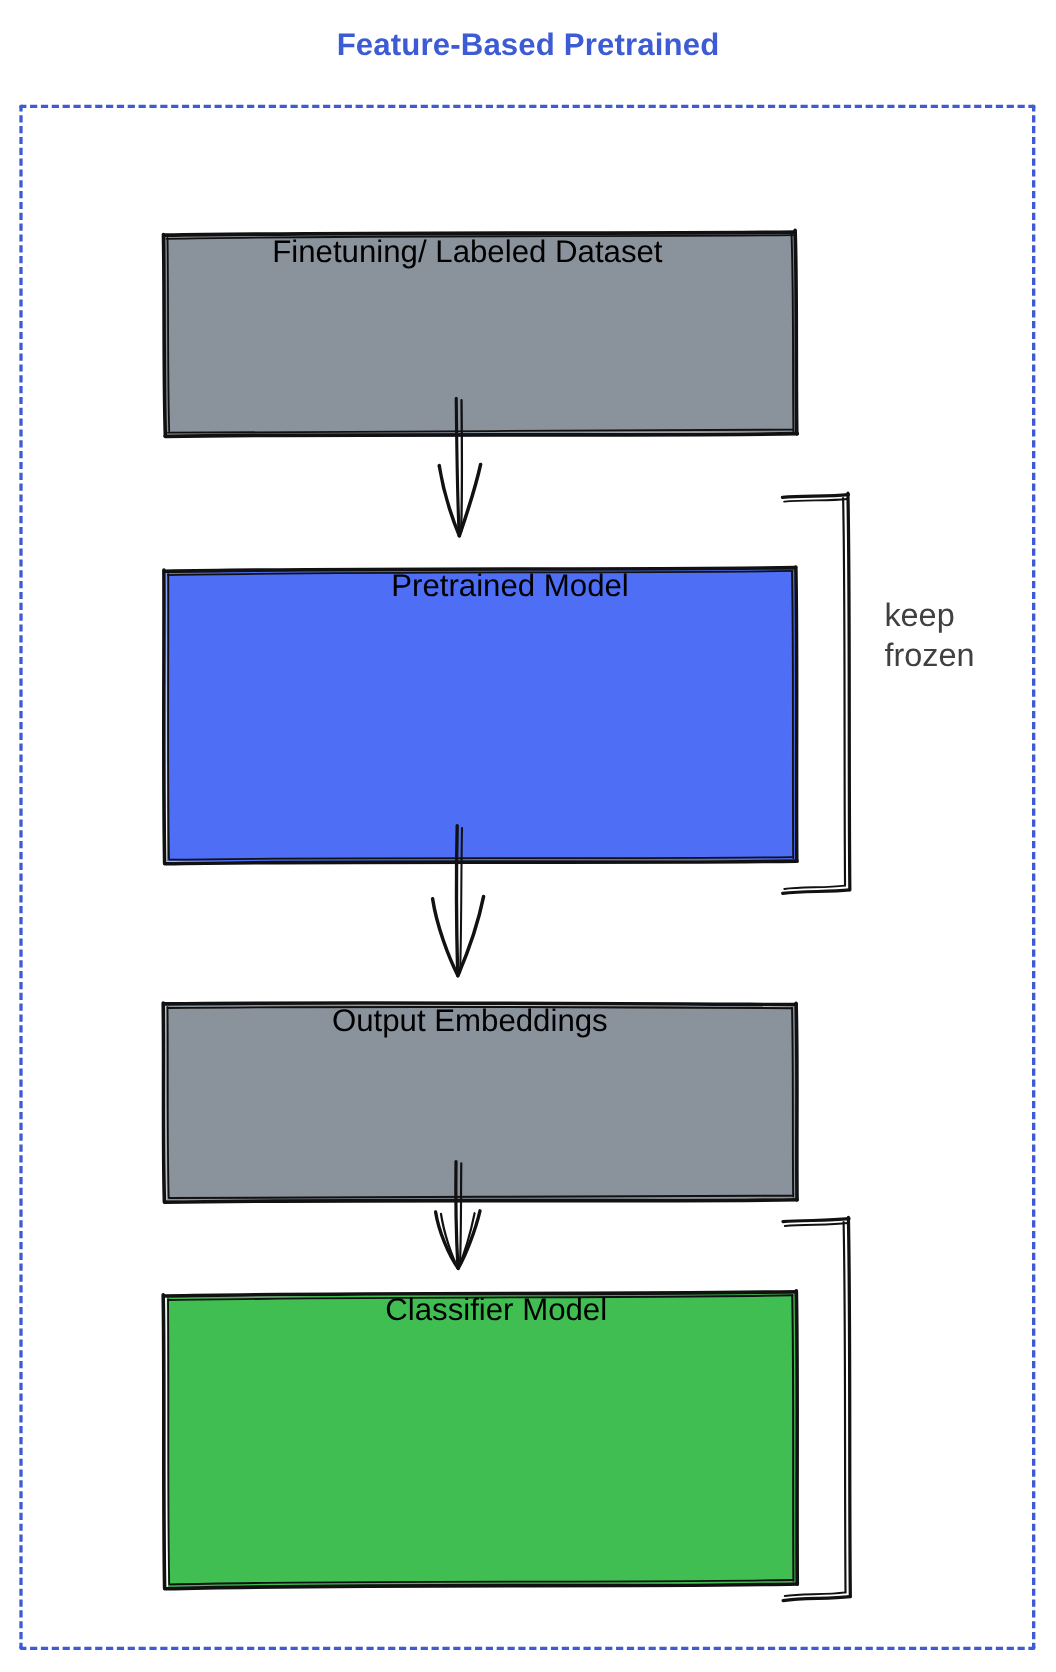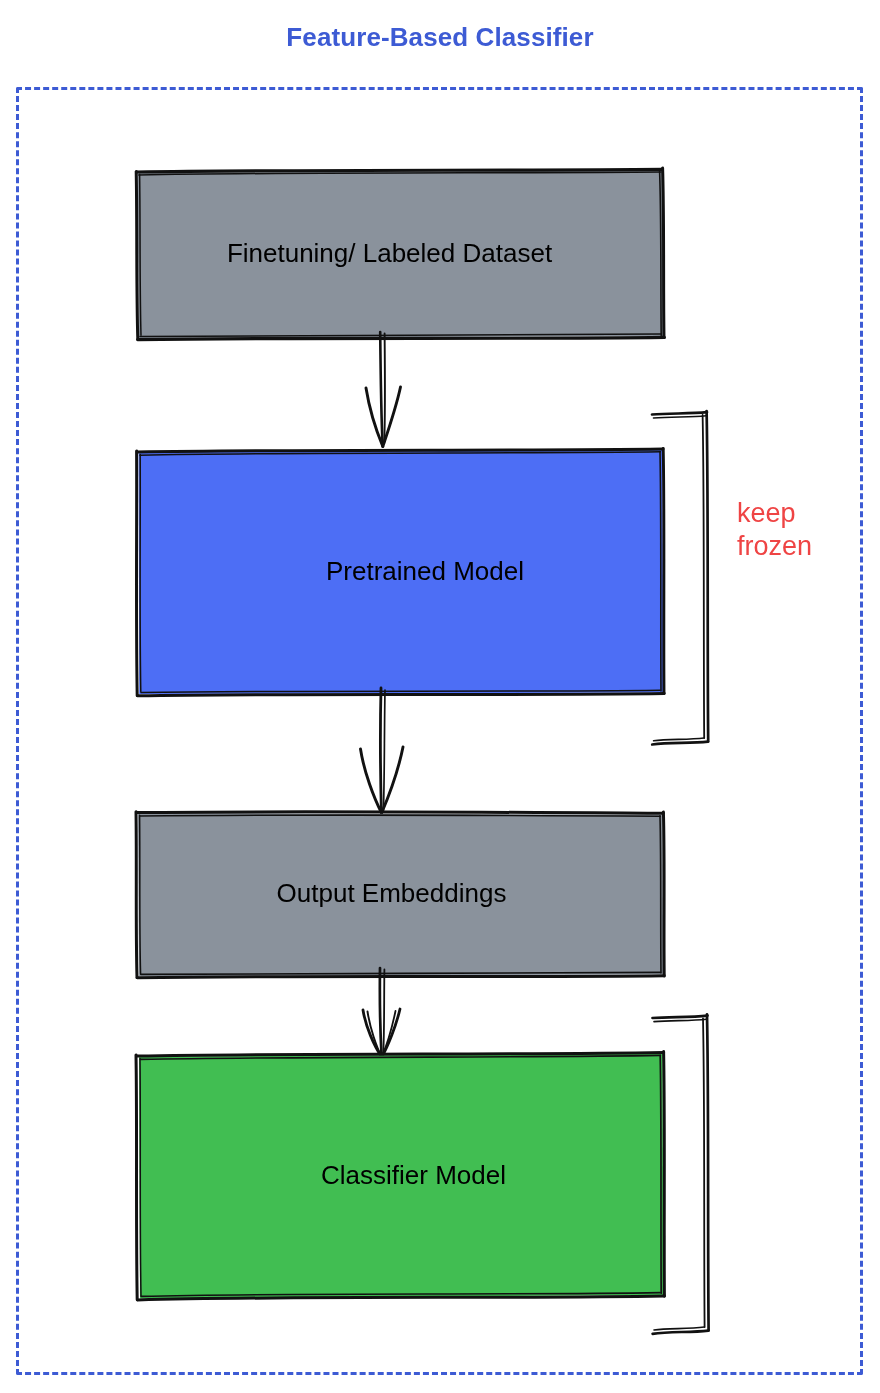--- a/index.html
+++ b/index.html
@@ -47,22 +47,22 @@
     height: 1288px;
     border: 3px dashed #3d5bd4;
     border-radius: 2px;
     background: transparent;
   }
 
   
   .node {
     position: absolute;
     display: flex;
-    align-items: center;
     justify-content: center;
+    margin-top: 24px;
   }
   .node .node-svg {
     position: absolute;
     left: -14px;
     top: -14px;
     overflow: visible;
     pointer-events: none;
   }
   .node .node-label {
     position: relative;
@@ -102,35 +102,35 @@
     position: absolute;
     overflow: visible;
     pointer-events: none;
   }
   #bracket-frozen { left: 650px; top: 408px; }
   #bracket-train  { left: 650px; top: 1012px; }
 
   .side-label {
     position: absolute;
     font-size: 27px;
-    color: #ef4444;
+    color: #404040;
     font-family: "Liberation Sans", sans-serif;
     line-height: 1.22;
     white-space: pre-line;
     text-align: left;
   }
   #label-keep-frozen { left: 737px; top: 497px; width: 120px; }
   #label-train-update { left: 737px; top: 1093px; width: 122px; }
 </style>
 </head>
 <body>
 
 <div id="canvas">
 
-  <div class="diagram-title">Feature-Based Classifier</div>
+  <div class="diagram-title">Feature-Based Pretrained</div>
 
   <div class="dashed-frame"></div>
 
   <div class="node" id="node-dataset">
     <svg class="node-svg" width="560" height="200" viewBox="0 0 560 200">
       <path d="M15.5 15.8 L540.0 13.2 L541.8 179.2 L16.6 181.0 Z" fill="#8a929c" stroke="none"></path>
       <path d="M15.0 15.0 C 160 12.6, 390 13.8, 540.5 12.4" fill="none" stroke="#111" stroke-width="3.1" stroke-linecap="round"></path>
       <path d="M16.8 18.0 C 170 15.0, 400 16.4, 539.0 15.0" fill="none" stroke="#111" stroke-width="1.5" stroke-linecap="round"></path>
       <path d="M540.6 11.0 C 542.2 60, 541.2 130, 542.0 180.6" fill="none" stroke="#111" stroke-width="3.0" stroke-linecap="round"></path>
       <path d="M537.6 14.0 C 539.4 64, 538.6 132, 539.2 178.4" fill="none" stroke="#111" stroke-width="1.6" stroke-linecap="round"></path>

